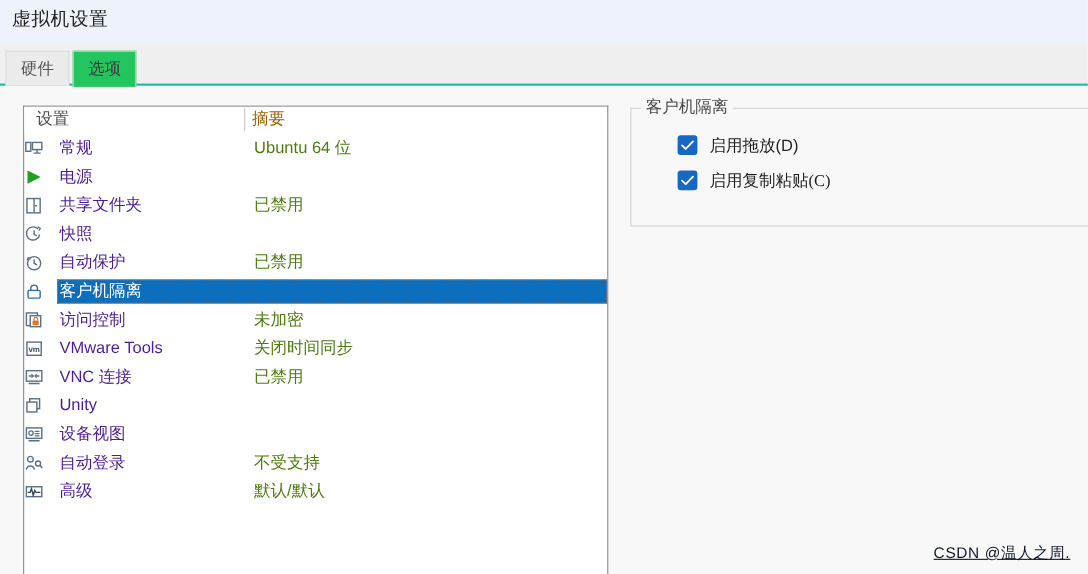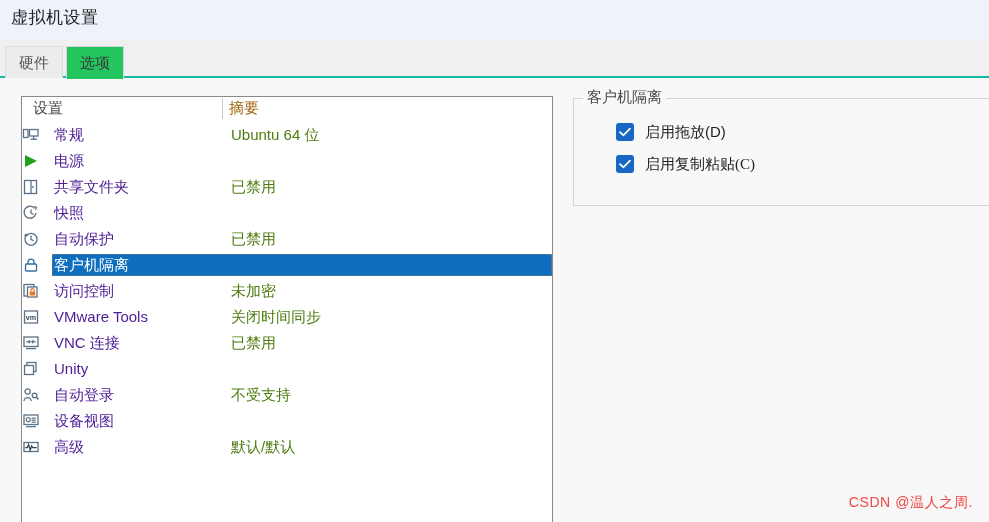--- a/index.html
+++ b/index.html
@@ -228,23 +228,24 @@
     color: #1f1f1f;
     white-space: nowrap;
   }
 
   
   .watermark {
     position: absolute;
     right: 16px;
     bottom: 10px;
     font-size: 14px;
-    color: #ef4444;
+    color: #0f172a;
     white-space: nowrap;
     letter-spacing: 0.6px;
+    text-decoration: underline;
   }
 </style>
 </head>
 <body>
 
 <div class="titlebar">
   <div class="titlebar-text">虚拟机设置</div>
 </div>
 
 <div class="tabstrip">
@@ -380,44 +381,44 @@
               <rect x="2.5" y="5.5" width="9" height="9" fill="#ffffff" stroke="#5c7185" stroke-width="1.3"></rect>
             </svg>
         </span>
         <span class="row-label">Unity</span>
         <span class="row-summary"></span>
       </div>
 
       <div class="row">
         <span class="row-icon">
           <svg width="18" height="18" viewBox="0 0 18 18">
-              <circle cx="5.6" cy="5.5" r="2.6" fill="none" stroke="#5c7185" stroke-width="1.3"></circle>
-              <path d="M1.9 15 a3.8 4.3 0 0 1 7.4 0" fill="none" stroke="#5c7185" stroke-width="1.3"></path>
-              <circle cx="12.6" cy="9.4" r="2.3" fill="none" stroke="#5c7185" stroke-width="1.3"></circle>
-              <line x1="14.3" y1="11" x2="16.4" y2="13.2" stroke="#5c7185" stroke-width="1.3"></line>
-              <line x1="15.2" y1="13.4" x2="16.1" y2="12.5" stroke="#5c7185" stroke-width="1.2"></line>
-            </svg>
-        </span>
-        <span class="row-label">自动登录</span>
-        <span class="row-summary">不受支持</span>
-      </div>
-
-      <div class="row">
-        <span class="row-icon">
-          <svg width="18" height="18" viewBox="0 0 18 18">
               <rect x="2" y="3" width="14" height="9.5" fill="none" stroke="#5c7185" stroke-width="1.3"></rect>
               <line x1="4" y1="14.6" x2="14" y2="14.6" stroke="#5c7185" stroke-width="1.3"></line>
               <circle cx="6.2" cy="7.7" r="2" fill="none" stroke="#5c7185" stroke-width="1.2"></circle>
               <line x1="9.6" y1="6.2" x2="13.8" y2="6.2" stroke="#5c7185" stroke-width="1.2"></line>
               <line x1="9.6" y1="8.2" x2="13.8" y2="8.2" stroke="#5c7185" stroke-width="1.2"></line>
               <line x1="9.6" y1="10.2" x2="13.8" y2="10.2" stroke="#5c7185" stroke-width="1.2"></line>
             </svg>
         </span>
         <span class="row-label">设备视图</span>
         <span class="row-summary"></span>
+      </div>
+
+      <div class="row">
+        <span class="row-icon">
+          <svg width="18" height="18" viewBox="0 0 18 18">
+              <circle cx="5.6" cy="5.5" r="2.6" fill="none" stroke="#5c7185" stroke-width="1.3"></circle>
+              <path d="M1.9 15 a3.8 4.3 0 0 1 7.4 0" fill="none" stroke="#5c7185" stroke-width="1.3"></path>
+              <circle cx="12.6" cy="9.4" r="2.3" fill="none" stroke="#5c7185" stroke-width="1.3"></circle>
+              <line x1="14.3" y1="11" x2="16.4" y2="13.2" stroke="#5c7185" stroke-width="1.3"></line>
+              <line x1="15.2" y1="13.4" x2="16.1" y2="12.5" stroke="#5c7185" stroke-width="1.2"></line>
+            </svg>
+        </span>
+        <span class="row-label">自动登录</span>
+        <span class="row-summary">不受支持</span>
       </div>
 
       <div class="row">
         <span class="row-icon">
           <svg width="18" height="18" viewBox="0 0 18 18">
               <rect x="2" y="4.5" width="14" height="9" fill="none" stroke="#5c7185" stroke-width="1.3"></rect>
               <polyline points="3.2,9.6 5.3,9.6 6.6,6.4 8.2,12.2 9.6,8 10.8,9.6 14.7,9.6" fill="none" stroke="#34485a" stroke-width="1.3"></polyline>
             </svg>
         </span>
         <span class="row-label">高级</span>

